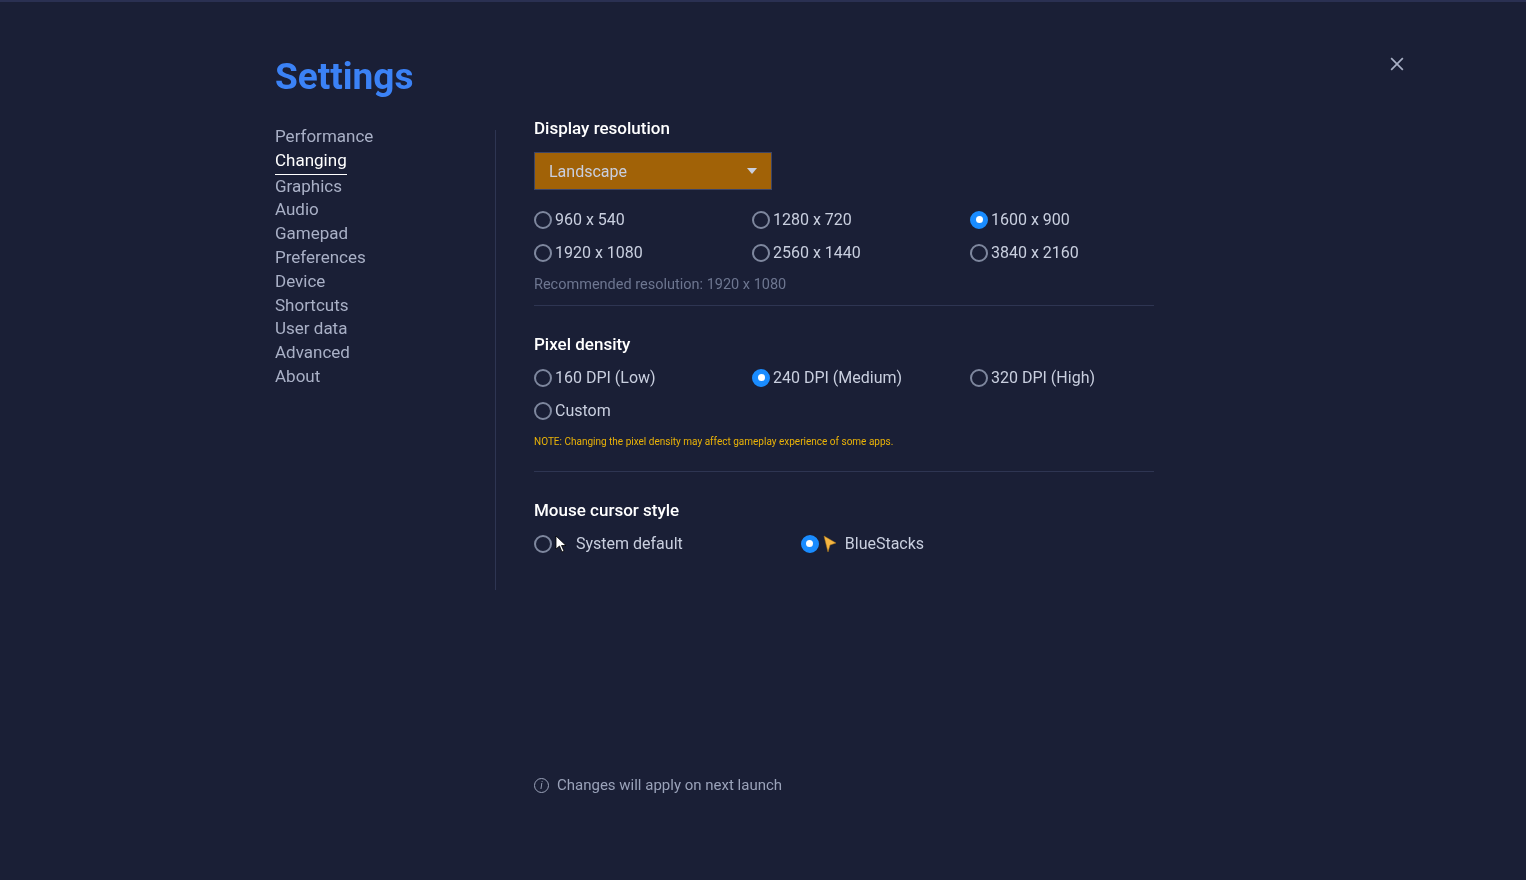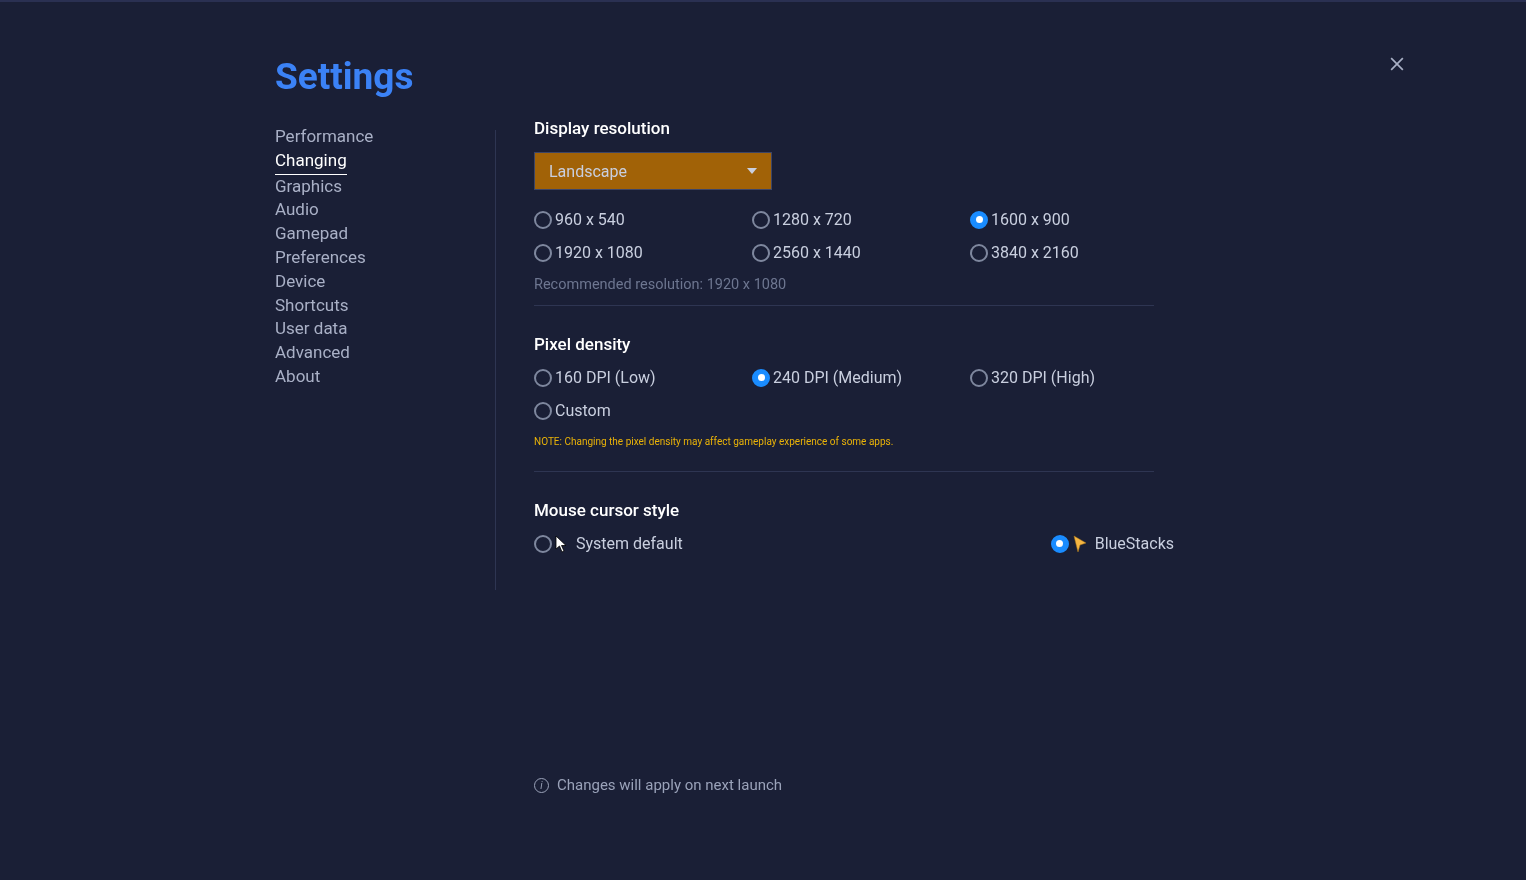--- a/index.html
+++ b/index.html
@@ -91,21 +91,21 @@
   }
 
   .radio-grid {
     display: grid;
     grid-template-columns: 218px 218px 218px;
     row-gap: 14px;
     margin-bottom: 14px;
   }
   .radio-grid.dpi { grid-template-columns: 218px 218px 218px; }
   .radio-row-cursor {
-    display: flex; gap: 118px; align-items: center; justify-content: space-between;
+    display: flex; gap: 118px; align-items: center;
   }
   .radio {
     display: flex; align-items: center; gap: 3px;
     cursor: pointer;
     font-size: 16px;
     color: #c9cfdf;
   }
   .radio .circle {
     width: 18px; height: 18px;
     border: 2px solid #7e879e;

